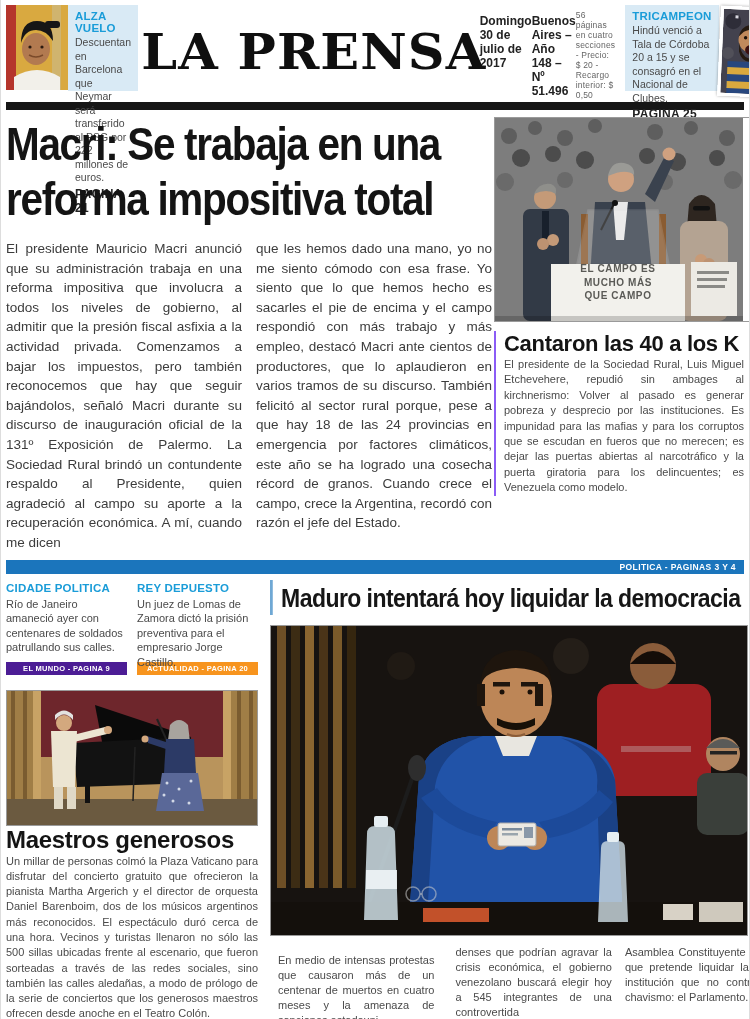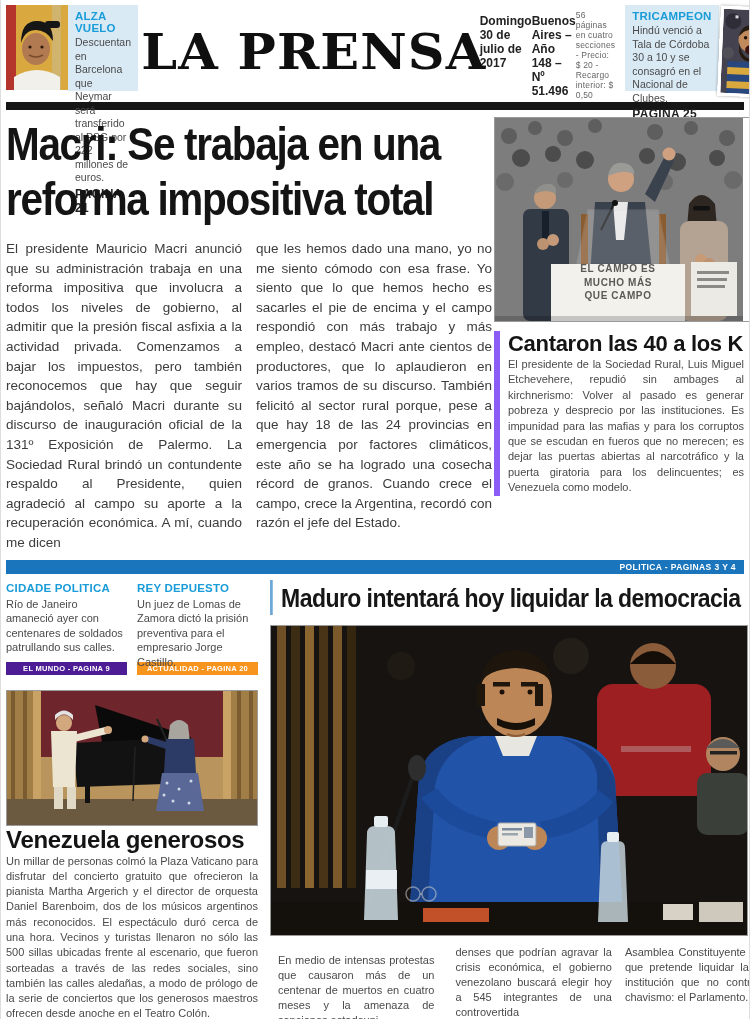--- a/index.html
+++ b/index.html
@@ -30,21 +30,21 @@
   .lead-left{width:487px;}
   .lead-headline{font-size:46px;line-height:55px;font-weight:bold;color:#141414;letter-spacing:-1.5px;
                  white-space:pre-line;transform:scaleX(.88);transform-origin:left top;width:114%;}
   .lead-cols{display:flex;gap:14px;margin-top:12px;}
   .lead-col{flex:1;font-size:13.5px;line-height:19.6px;text-align:justify;color:#3c3c3c;}
   .lead-right{width:250px;}
   .photo-frame{border:1px solid #9a9a9a;box-sizing:border-box;position:relative;overflow:hidden;}
   .photo-macri{width:284px;height:205px;}
   .podium-text{position:absolute;left:56px;top:144px;width:134px;text-align:center;font-size:10px;font-weight:bold;
                color:#5a5a56;line-height:1.35;white-space:pre-line;letter-spacing:.6px;}
-  .rural-block{border-left:6px solid #8b5cf6;padding-left:8px;margin-top:9px;}
+  .rural-block{border-left:2px solid #8b5cf6;padding-left:8px;margin-top:9px;}
   .rural-headline{font-size:22px;font-weight:bold;color:#141414;letter-spacing:-.3px;}
   .rural-text{font-size:11px;line-height:15.4px;margin-top:5px;text-align:justify;color:#4a4a4a;}
   .tagbar-blue{height:14px;background:#1b75bc;color:#fff;font-size:8.5px;font-weight:bold;text-align:right;
                padding:2px 8px 0 0;box-sizing:border-box;margin-top:7px;letter-spacing:.4px;}
   
   .middle{display:flex;gap:12px;margin-top:6px;}
   .mid-left{width:252px;}
   .briefs{display:flex;gap:10px;margin-top:2px;}
   .brief{flex:1;}
   .brief-text{font-size:11px;line-height:14.5px;margin-top:3px;color:#4a4a4a;height:59px;}
@@ -98,21 +98,21 @@
         <span>Domingo 30 de julio de 2017</span>
         <span>Buenos Aires – Año 148 – Nº 51.496</span>
       </div>
       <div class="blue-rule"></div>
       <div class="fine-print">56 páginas en cuatro secciones - Precio: $ 20 -  Recargo interior: $ 0,50</div>
     </div>
 
     <div class="promo promo-right">
       <div class="promo-panel">
         <div class="kicker-blue">TRICAMPEON</div>
-        <div class="promo-text">Hindú venció a Tala de Córdoba 30 a 10 y se consagró en el Nacional de Clubes.</div>
+        <div class="promo-text">Hindú venció a Tala de Córdoba 20 a 15 y se consagró en el Nacional de Clubes.</div>
         <div class="promo-page">PAGINA 25</div>
       </div>
       <div class="promo-photo photo-rugby">
         <svg viewBox="0 0 60 84" width="60" height="84" preserveAspectRatio="none">
           <rect width="60" height="84" fill="#43424e"></rect>
           <circle cx="10" cy="12" r="8" fill="#2e2d38"></circle>
             <circle cx="48" cy="8" r="9" fill="#55545e"></circle>
           <circle cx="55" cy="40" r="7" fill="#34333e"></circle>
             <circle cx="6" cy="44" r="6" fill="#515059"></circle>
           <rect x="12" y="6" width="3" height="3" fill="#d8d8e0"></rect>
@@ -266,21 +266,21 @@
               <circle cx="172" cy="98" r="1.5"></circle>
               <circle cx="184" cy="90" r="1.5"></circle>
               <circle cx="166" cy="110" r="1.5"></circle>
               <circle cx="182" cy="112" r="1.5"></circle>
               <circle cx="157" cy="104" r="1.5"></circle>
             </g>
           <line x1="128" y1="56" x2="126" y2="110" stroke="#222" stroke-width="1.5"></line>
         </svg>
       </div>
 
-      <h2 class="maestros-head" style="margin:0">Venezuela generosos</h2>
+      <h2 class="maestros-head" style="margin:0">Maestros generosos</h2>
       <p class="maestros-text" style="margin:0">Un millar de personas colmó la Plaza Vaticano para disfrutar del concierto gratuito que ofrecieron la pianista Martha Argerich y el director de orquesta Daniel Barenboim, dos de los músicos argentinos más reconocidos. El espectáculo duró cerca de una hora. Vecinos y turistas llenaron no sólo las 500 sillas ubicadas frente al escenario, que fueron sorteadas a través de las redes sociales, sino también las calles aledañas, a modo de prólogo de la serie de conciertos que los generosos maestros ofrecen desde anoche en el Teatro Colón.</p>
 
     </div>
 
     <div class="mid-right">
       <h2 class="maduro-head" style="margin:0">Maduro intentará hoy liquidar la democracia</h2>
 
       <div class="photo-frame photo-maduro">
         <svg viewBox="0 0 478 309" width="478" height="309" preserveAspectRatio="none">
           <rect width="478" height="309" fill="#171310"></rect>

